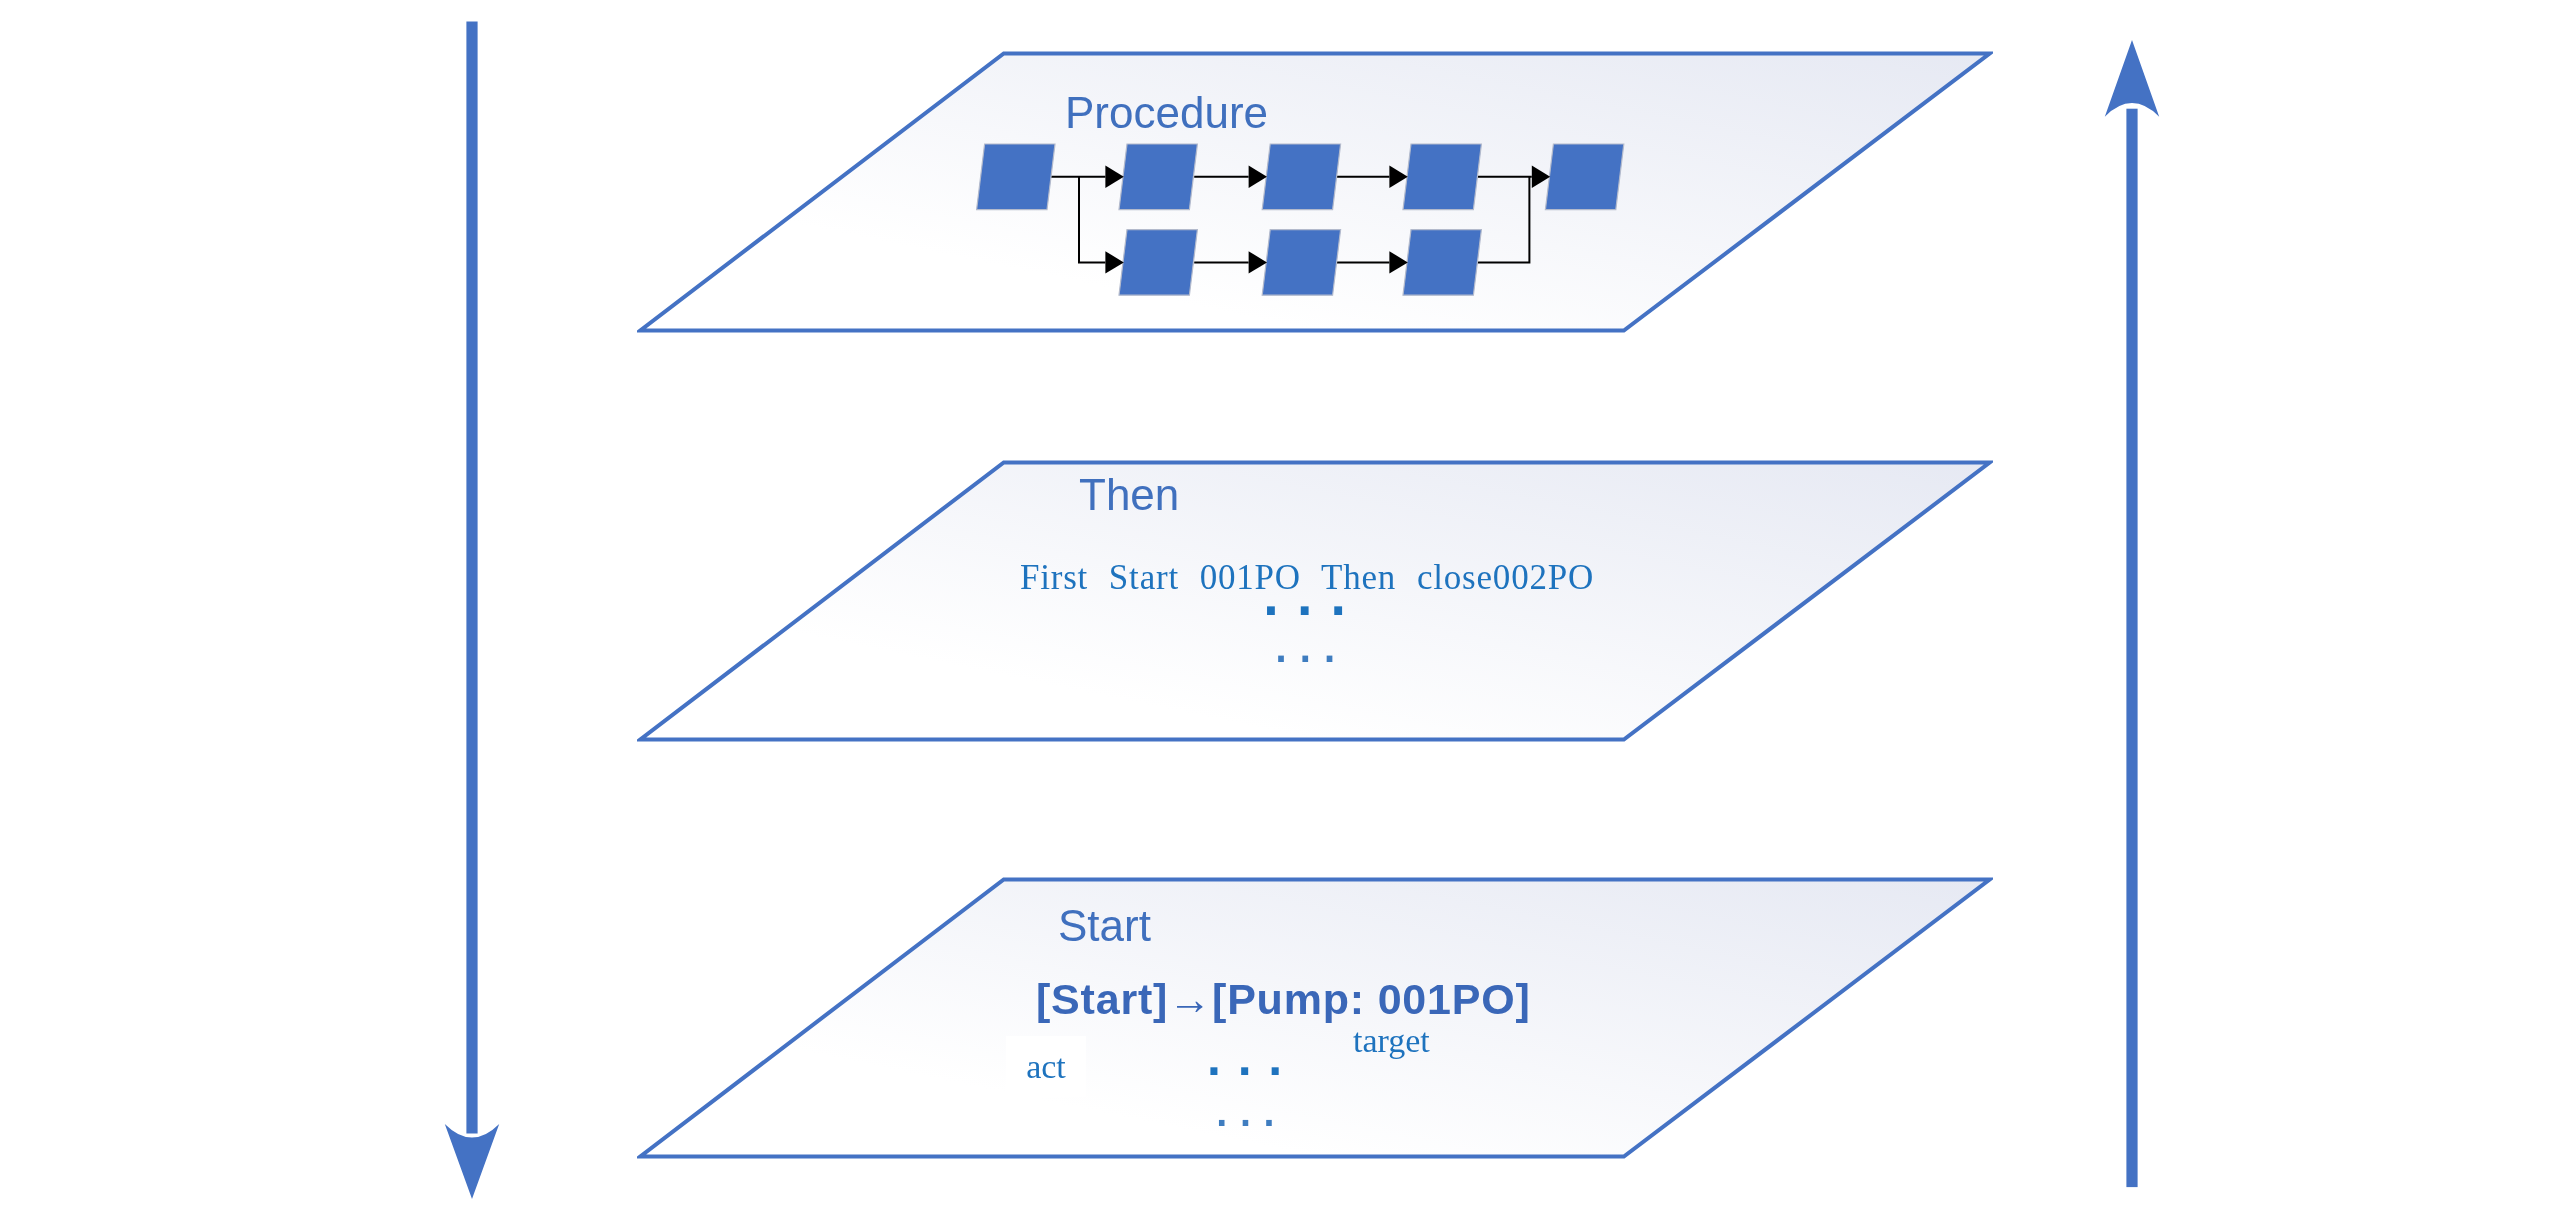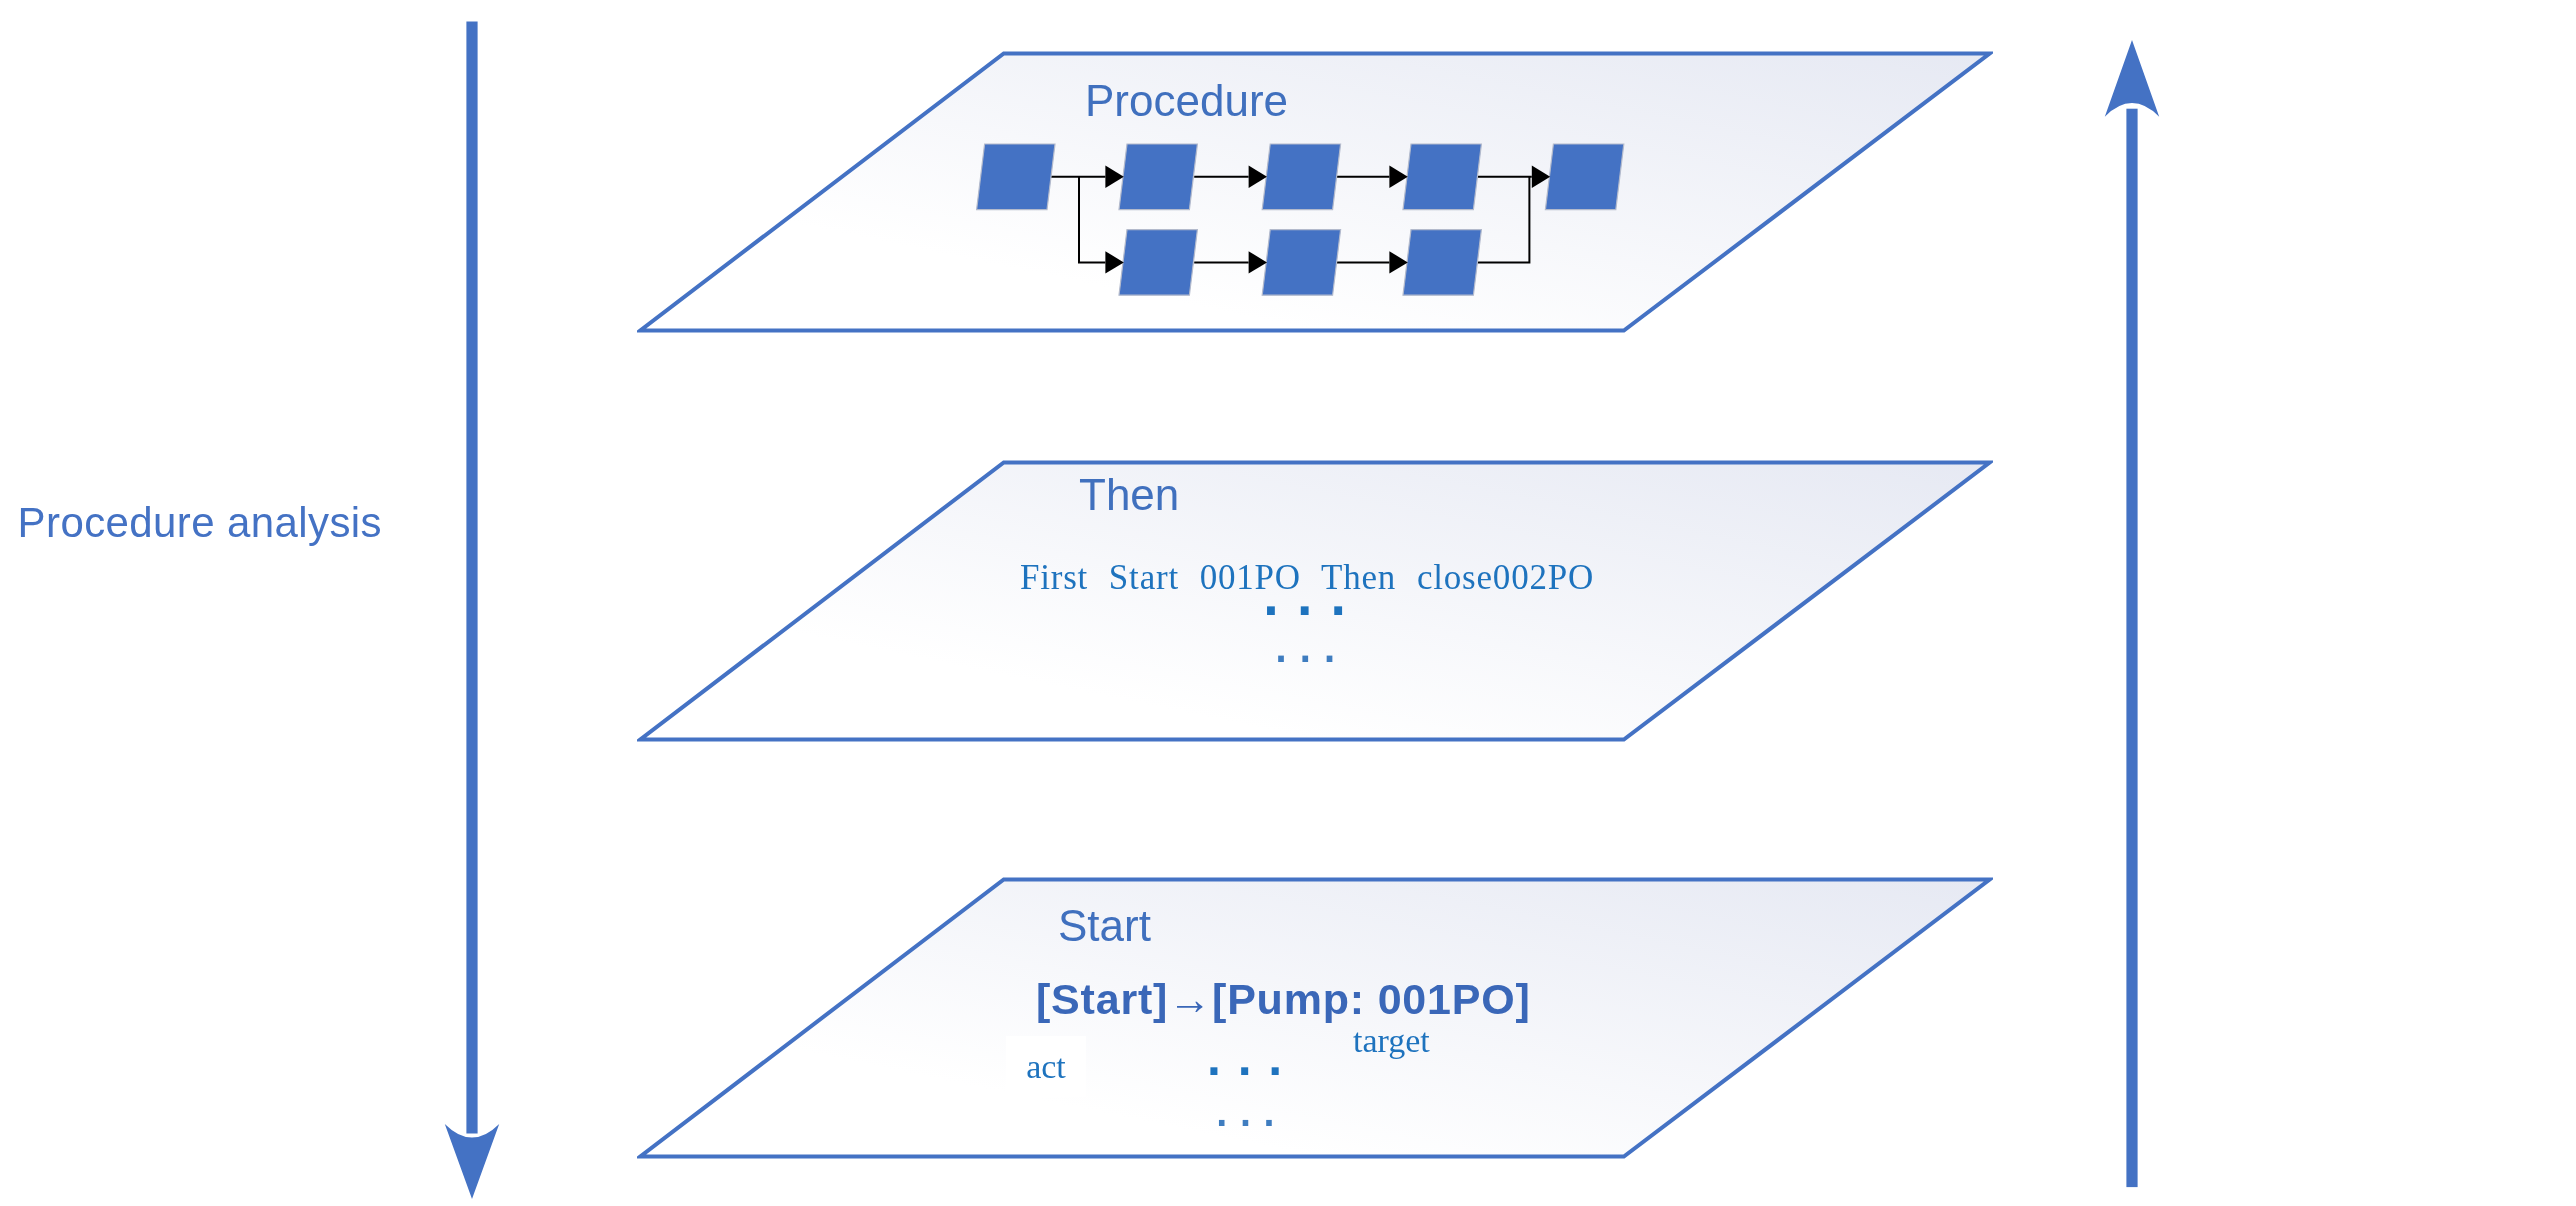--- a/index.html
+++ b/index.html
@@ -79,32 +79,31 @@
     </g>
   </svg>
 
   <svg class="abs" style="left:2100px; top:32px;" width="64" height="1163" viewBox="0 0 80 1450">
     <g>
       <path d="M6,104 Q40,70 74,104 L40,8 Z" fill="#4472C4"></path>
       <rect x="33" y="94" width="14" height="1348" fill="#4472C4"></rect>
     </g>
   </svg>
 
-  <div class="abs side-label" style="left:17.6px; top:499px;">Procedure analysis</div>
 
   <svg class="abs" style="left:637px; top:51px;" width="1356" height="282" viewBox="0 0 1691 352">
     <defs>
       <linearGradient id="g1" x1="0" y1="1" x2="1" y2="0">
         <stop offset="0.25" stop-color="#FFFFFF"></stop>
         <stop offset="1" stop-color="#E6E9F3"></stop>
       </linearGradient>
     </defs>
     <polygon points="457,3 1688,3 1231,349 3,349" fill="url(#g1)" stroke="#4472C4" stroke-width="5"></polygon>
   </svg>
-  <div class="abs plane-title" style="left:1065px; top:76px;margin-left:20px;">Procedure</div>
+  <div class="abs plane-title" style="left:1065px; top:88px;">Procedure</div>
 
   <svg class="abs" style="left:946px; top:128px;" width="722" height="184" viewBox="0 0 900 230">
     <g stroke="#000000" stroke-width="2.5" fill="none">
       <path d="M130,61 H198"></path>
       <path d="M309,61 H377"></path>
       <path d="M487,61 H553"></path>
       <path d="M663,61 H731"></path>
       <path d="M165,61 V168 H198"></path>
       <path d="M309,168 H377"></path>
       <path d="M487,168 H553"></path>

